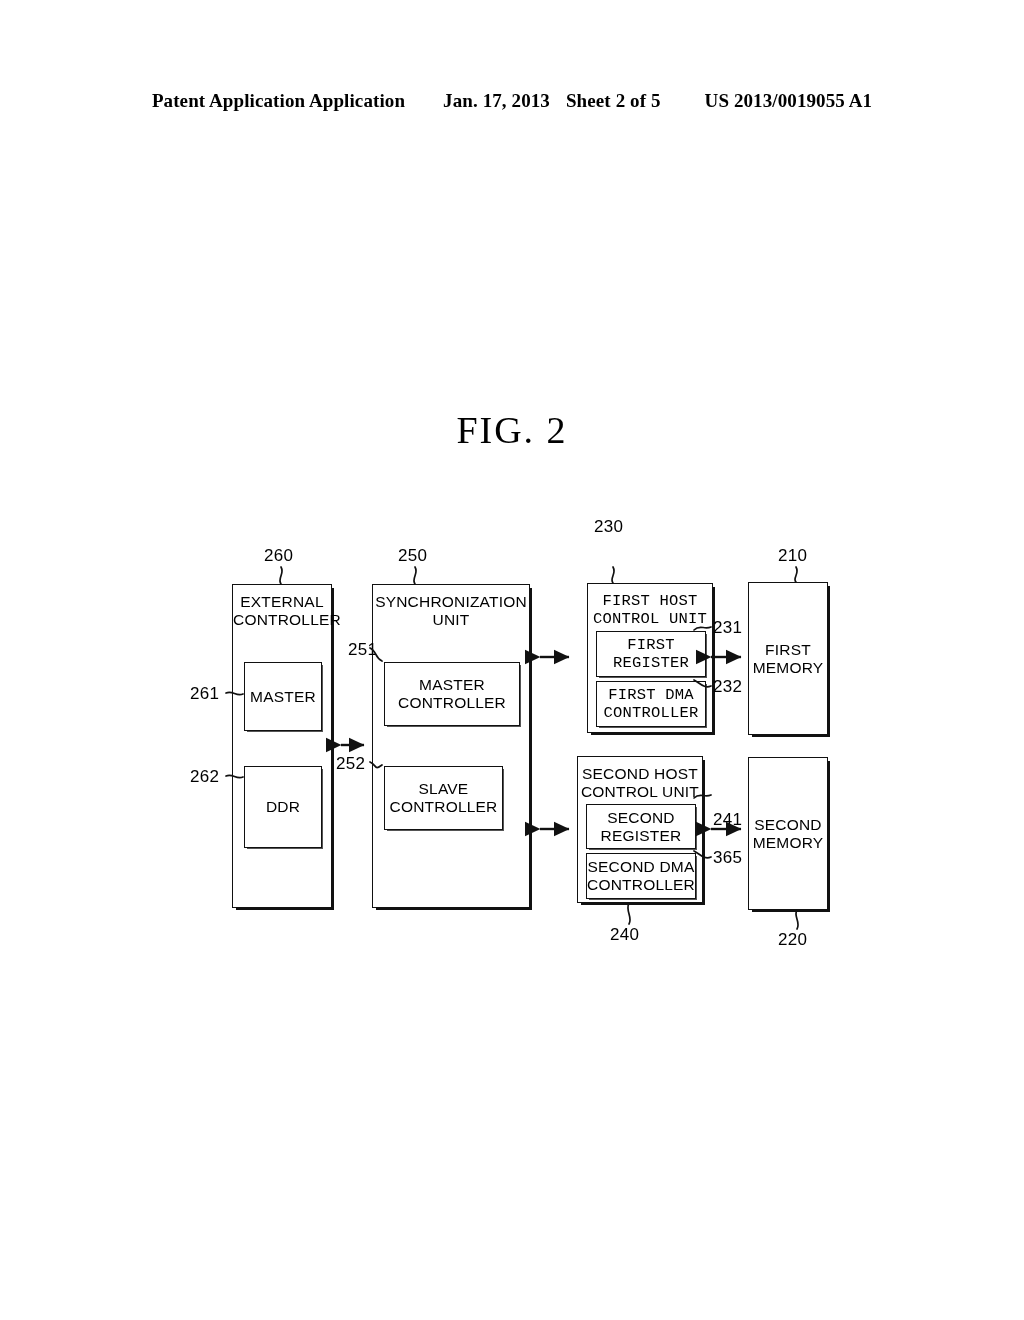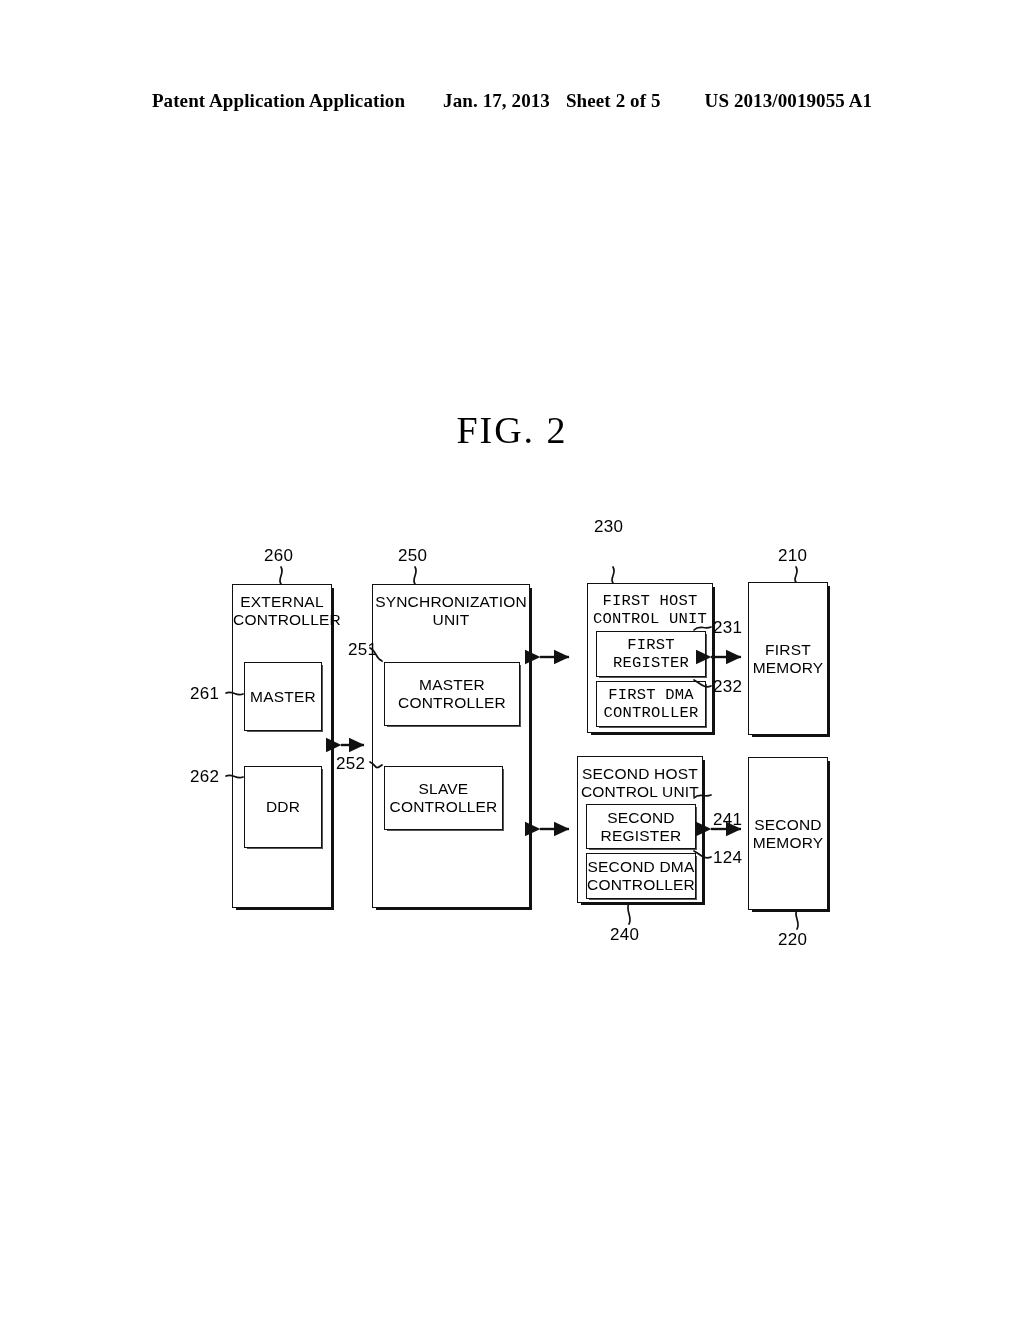--- a/index.html
+++ b/index.html
@@ -178,21 +178,21 @@
       <div class="sub-label mid">SECOND
 REGISTER</div>
     </div>
     <div class="sub" style="left:8px; top:96px; width:110px; height:46px;">
       <div class="sub-label mid">SECOND DMA
 CONTROLLER</div>
     </div>
   </div>
   <div class="ref" style="left:610px; top:926px;">240</div>
   <div class="ref" style="left:713px; top:787px;margin-top:24px;">241</div>
-  <div class="ref" style="left:713px; top:849px;">124</div>
+  <div class="ref" style="left:713px; top:849px;">365</div>
 
   <div class="blk" style="left:748px; top:582px; width:80px; height:153px;">
     <div class="blk-label" style="top:50%; transform:translateY(-50%);">FIRST
 MEMORY</div>
   </div>
   <div class="ref" style="left:778px; top:547px;">210</div>
 
   <div class="blk" style="left:748px; top:757px; width:80px; height:153px;">
     <div class="blk-label" style="top:50%; transform:translateY(-50%);">SECOND
 MEMORY</div>

